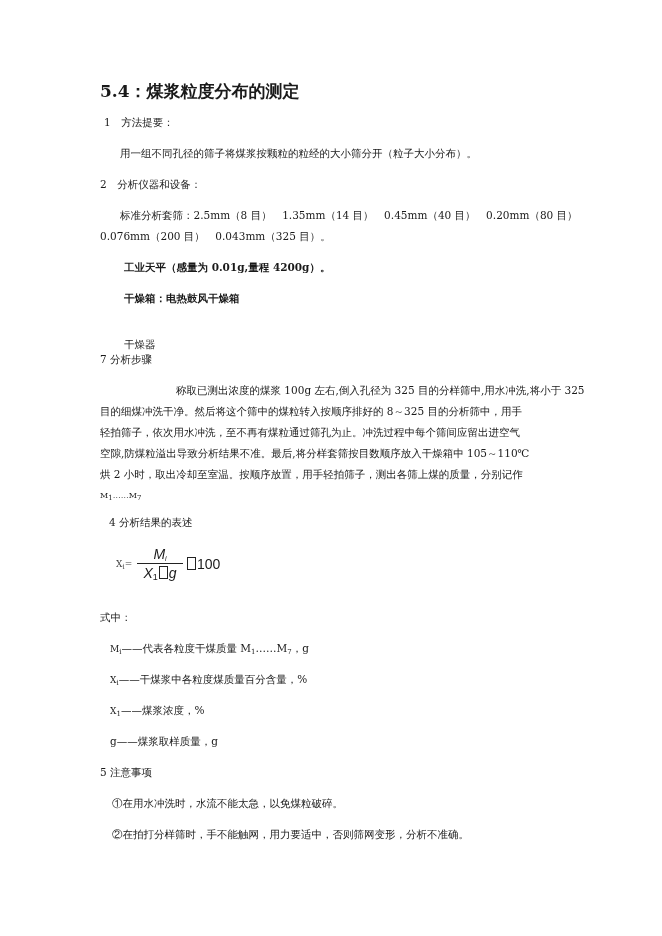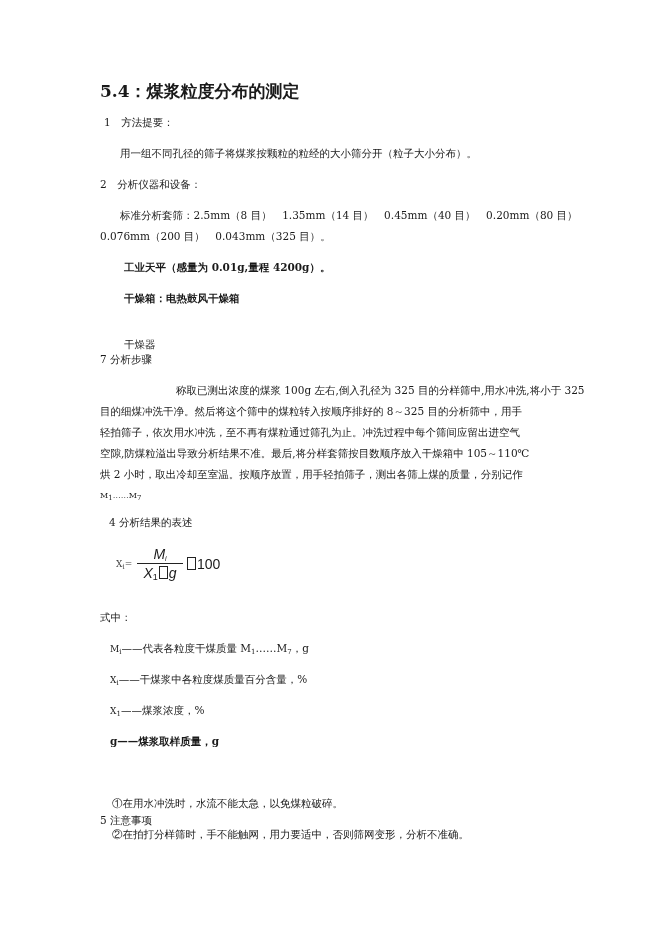--- a/index.html
+++ b/index.html
@@ -133,21 +133,21 @@
 
   <div class="line" style="left:110px; top:641px;">
     <span style="font-size:9px;">M</span><sub>i</sub><span>——代表各粒度干煤质量 M</span><sub>1</sub><span>……M</span><sub>7</sub><span>，g</span>
   </div>
   <div class="line" style="left:110px; top:672px;">
     <span style="font-size:9px;">X</span><sub>i</sub><span>——干煤浆中各粒度煤质量百分含量，%</span>
   </div>
   <div class="line" style="left:110px; top:703px;">
     <span style="font-size:9px;">X</span><sub>1</sub><span>——煤浆浓度，%</span>
   </div>
-  <div class="line" style="left:110px; top:734px;font-weight:bold;">
+  <div class="line" style="left:110px; top:734px;">
     <span>g</span><span>——煤浆取样质量，g</span>
   </div>
 
-  <div class="line" style="left:100px; top:765px;margin-top:48px;">5 注意事项</div>
+  <div class="line" style="left:100px; top:765px;">5 注意事项</div>
   <div class="line" style="left:112px; top:796px;">①在用水冲洗时，水流不能太急，以免煤粒破碎。</div>
   <div class="line" style="left:112px; top:827px;">②在拍打分样筛时，手不能触网，用力要适中，否则筛网变形，分析不准确。</div>
 
 </div>
 
 </body></html>

